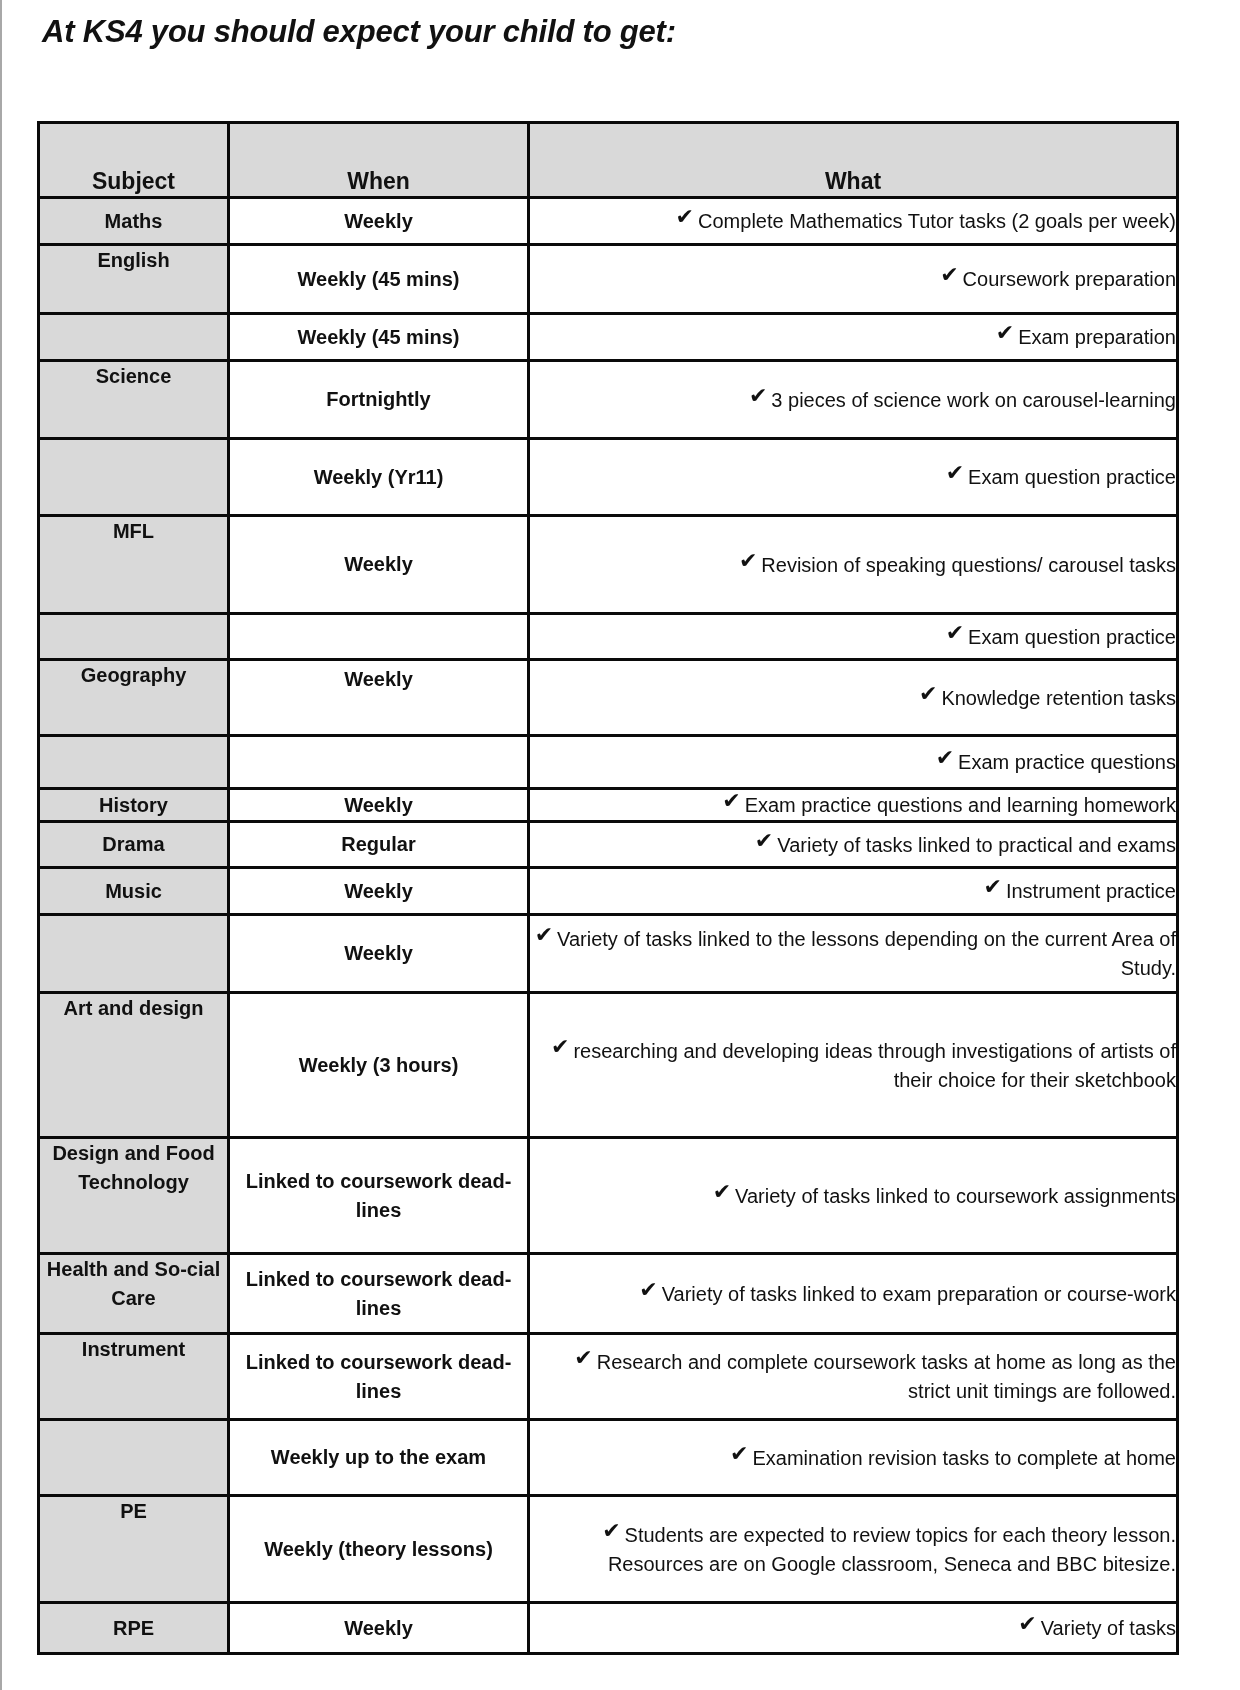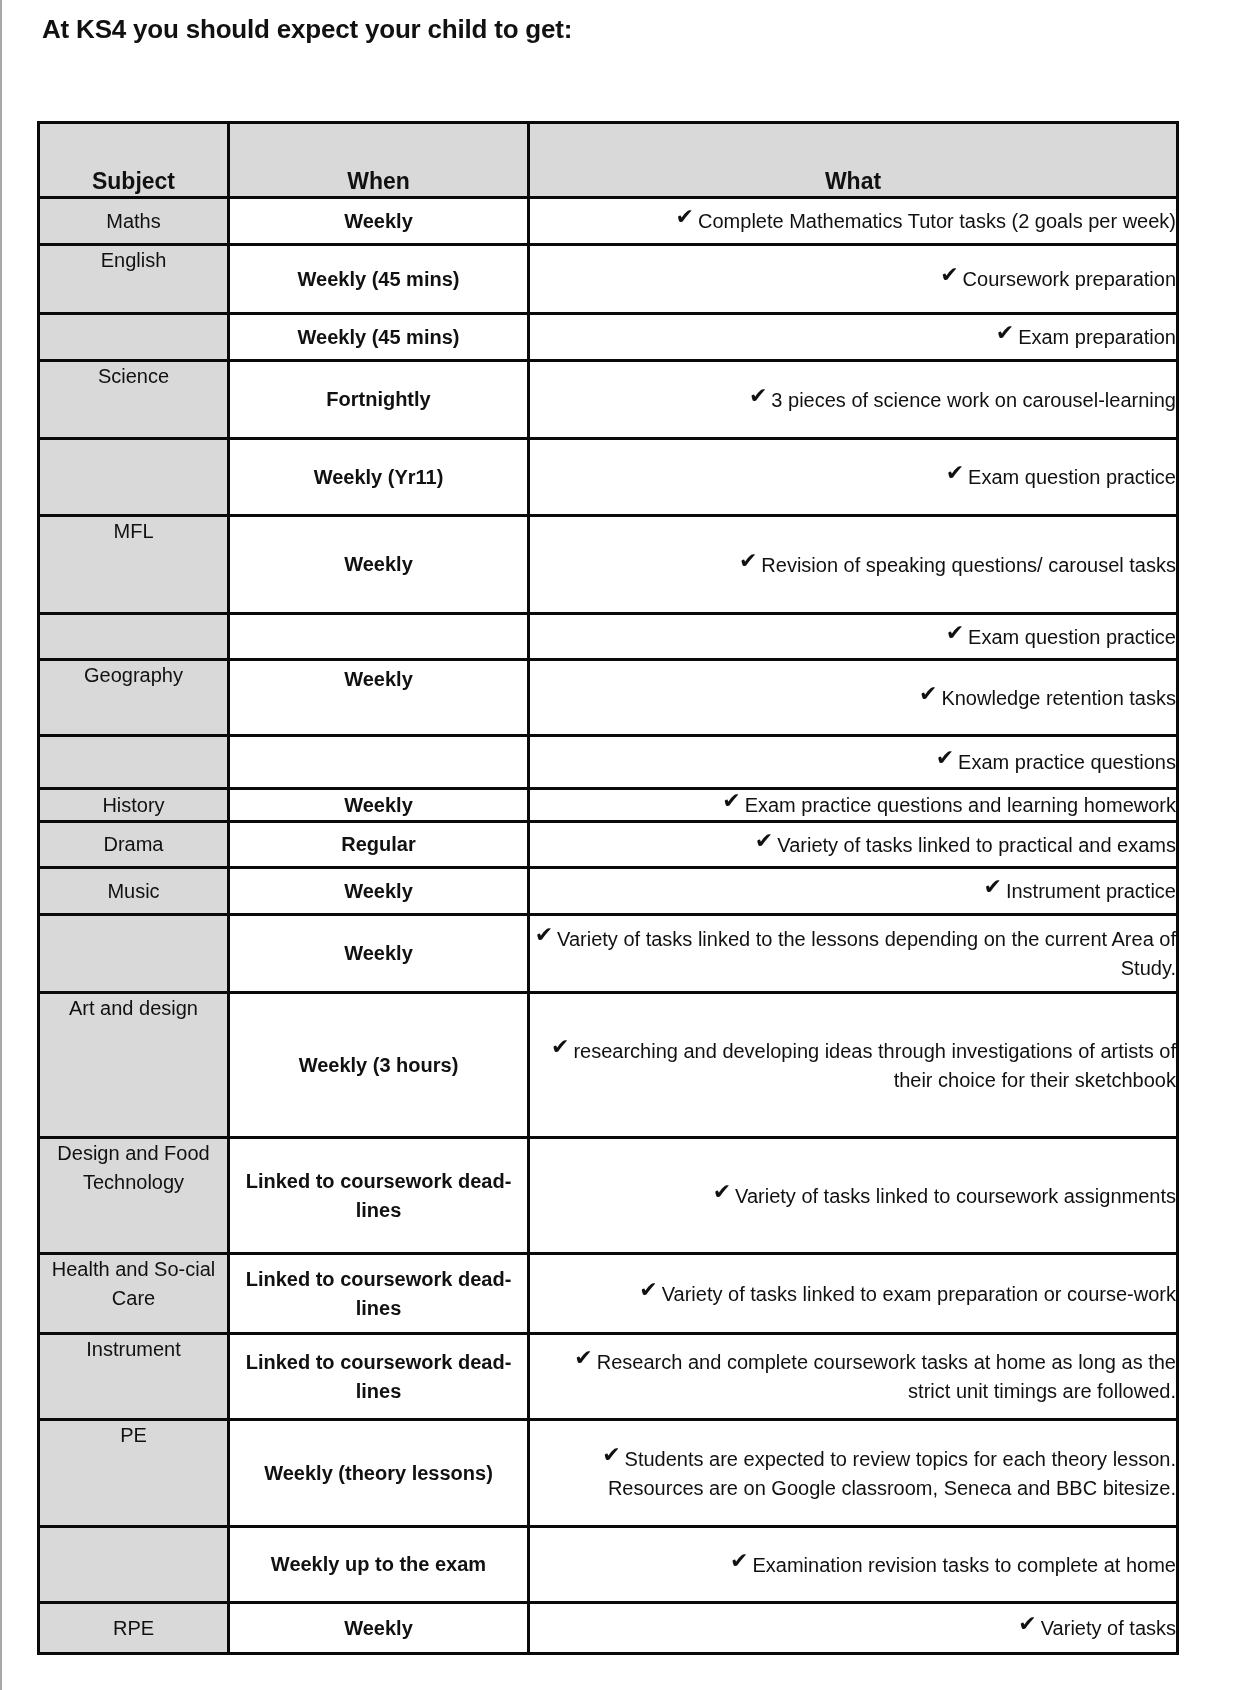--- a/index.html
+++ b/index.html
@@ -4,35 +4,35 @@
 <style>
   html, body { margin: 0; padding: 0; }
   body {
     width: 1240px; height: 1690px; position: relative; background: #ffffff;
     font-family: "Liberation Sans", "DejaVu Sans", sans-serif; color: #111;
     overflow: hidden;
   }
   .page-edge { position: absolute; left: 0; top: 0; width: 2px; height: 1690px; background: #a8a8a8; }
   .title {
     position: absolute; left: 42px; top: 14px; margin: 0;
-    font-size: 26px; font-weight: bold; letter-spacing: -0.2px; white-space: nowrap;
+    font-size: 31px; font-weight: bold; letter-spacing: -0.2px; white-space: nowrap; font-style: italic;
   }
   table.plan {
     position: absolute; left: 37px; top: 121px;
     border-collapse: collapse; table-layout: fixed;
     width: 1139px;
   }
   table.plan col.c1 { width: 190px; }
   table.plan col.c2 { width: 300px; }
   table.plan col.c3 { width: 649px; }
   table.plan td, table.plan th {
     border: 3px solid #0a0a0a; padding: 0; font-size: 20px; line-height: 29px;
   }
   table.plan thead th { background: #d9d9d9; font-weight: bold; font-size: 23px; height: 72px; vertical-align: bottom; }
-  td.subj { background: #d9d9d9; font-weight: normal; text-align: center; vertical-align: top; padding: 2px 4px 0 4px; }
+  td.subj { background: #d9d9d9; font-weight: bold; text-align: center; vertical-align: top; padding: 2px 4px 0 4px; }
   td.subj.mid { vertical-align: middle; padding-top: 0; }
   td.when { text-align: center; vertical-align: middle; padding: 0 14px; font-weight: bold; }
   td.when.top { vertical-align: top; padding-top: 4px; }
   td.what { vertical-align: middle; padding: 0 12px 0 72px; text-align: right; }
   .tick { font-size: 22px; font-weight: bold; margin-right: 4px; display: inline-block; transform: translateY(-4px); }
 </style>
 </head>
 <body>
 
 <div class="page-edge"></div>
@@ -131,29 +131,29 @@
       <tr style="height: 80px; padding-left: 24px;">
         <td class="subj">Health and So-cial Care</td>
         <td class="when">Linked to coursework dead-lines</td>
         <td class="what"><span class="tick">✔</span><span>Variety of tasks linked to exam preparation or course-work</span></td>
       </tr>
       <tr style="height: 86px;">
         <td class="subj">Instrument</td>
         <td class="when">Linked to coursework dead-lines</td>
         <td class="what"><span class="tick">✔</span><span>Research and complete coursework tasks at home as long as the strict unit timings are followed.</span></td>
       </tr>
+      <tr style="height: 76px;">
+        <td class="subj"></td>
+        <td class="when">Weekly up to the exam</td>
+        <td class="what"><span class="tick">✔</span><span>Examination revision tasks to complete at home</span></td>
+      </tr>
       <tr style="height: 107px;">
         <td class="subj">PE</td>
         <td class="when">Weekly (theory lessons)</td>
         <td class="what"><span class="tick">✔</span><span>Students are expected to review topics for each theory lesson.  Resources are on Google classroom, Seneca and BBC bitesize.</span></td>
-      </tr>
-      <tr style="height: 76px;">
-        <td class="subj"></td>
-        <td class="when">Weekly up to the exam</td>
-        <td class="what"><span class="tick">✔</span><span>Examination revision tasks to complete at home</span></td>
       </tr>
       <tr style="height: 51px;">
         <td class="subj mid">RPE</td>
         <td class="when">Weekly</td>
         <td class="what"><span class="tick">✔</span><span>Variety of tasks</span></td>
       </tr>
     </tbody>
 </table>
 
 </body></html>

